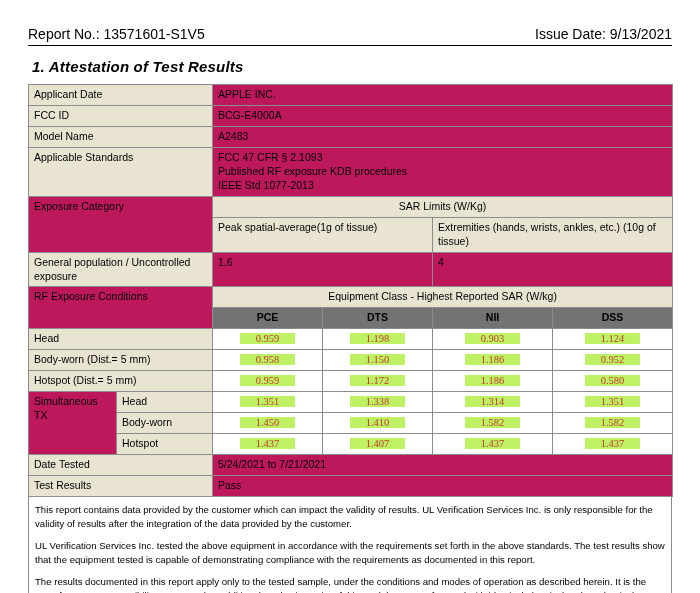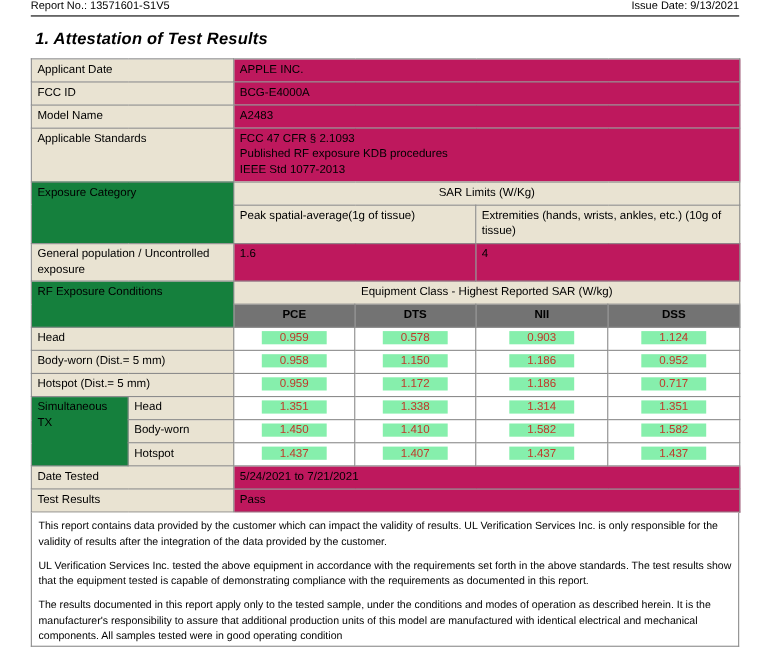--- a/index.html
+++ b/index.html
@@ -18,22 +18,22 @@
     position: relative;
     width: 700px;
     height: 593px;
     box-sizing: border-box;
     padding: 0 28px;
   }
   .header-row {
     display: flex;
     justify-content: space-between;
     align-items: flex-end;
-    font-size: 10px;
-    padding-top: 0;
+    font-size: 14px;
+    padding-top: 26px;
     padding-bottom: 3px;
     border-bottom: 1.5px solid #000;
   }
   .section-title {
     font-size: 15px;
     font-weight: bold;
     margin: 12px 0 9px 4px;
     letter-spacing: 0.2px;
     font-style: italic;
   }
@@ -46,21 +46,21 @@
   table.main td {
     border: 1px solid #8c8c8c;
     padding: 3px 5px;
     vertical-align: top;
     line-height: 1.33;
   }
   td.label {
     background: #e9e3d2;
   }
   td.labelmid {
-    background: #15803d;
+    background: #be185d;
     vertical-align: middle;
   }
   td.hdr {
     background: #e9e3d2;
     text-align: center;
     font-weight: normal;
     vertical-align: middle;
     margin-left: 36px;
   }
   td.hdr-b {
@@ -71,22 +71,23 @@
   }
   td.val {
     background: #be185d;
   }
   td.num {
     background: #ffffff;
     text-align: center;
     color: #c0392b;
   }
   td.num span {
-    background: #86efac;
+    background: #bef264;
     padding: 0 16px;
+    font-family: Liberation Serif, serif;
   }
   .notes {
     width: 644px;
     font-size: 9.6px;
     line-height: 1.42;
     border: 1px solid #8c8c8c;
     border-top: none;
     box-sizing: border-box;
     padding: 6px 6px 2px 6px;
     background: #fff;
@@ -160,37 +161,37 @@
       <tr>
         <td class="hdr-b">PCE</td>
         <td class="hdr-b">DTS</td>
         <td class="hdr-b">NII</td>
         <td class="hdr-b">DSS</td>
       </tr>
 
       <tr>
         <td class="label" colspan="2">Head</td>
         <td class="num"><span>0.959</span></td>
-        <td class="num"><span>0.578</span></td>
+        <td class="num"><span>1.198</span></td>
         <td class="num"><span>0.903</span></td>
         <td class="num"><span>1.124</span></td>
       </tr>
       <tr>
         <td class="label" colspan="2">Body-worn (Dist.= 5 mm)</td>
         <td class="num"><span>0.958</span></td>
         <td class="num"><span>1.150</span></td>
         <td class="num"><span>1.186</span></td>
         <td class="num"><span>0.952</span></td>
       </tr>
       <tr>
         <td class="label" colspan="2">Hotspot (Dist.= 5 mm)</td>
         <td class="num"><span>0.959</span></td>
         <td class="num"><span>1.172</span></td>
         <td class="num"><span>1.186</span></td>
-        <td class="num"><span>0.717</span></td>
+        <td class="num"><span>0.580</span></td>
       </tr>
       <tr>
         <td class="labelmid" rowspan="3">Simultaneous TX</td>
         <td class="label">Head</td>
         <td class="num"><span>1.351</span></td>
         <td class="num"><span>1.338</span></td>
         <td class="num"><span>1.314</span></td>
         <td class="num"><span>1.351</span></td>
       </tr>
       <tr>

